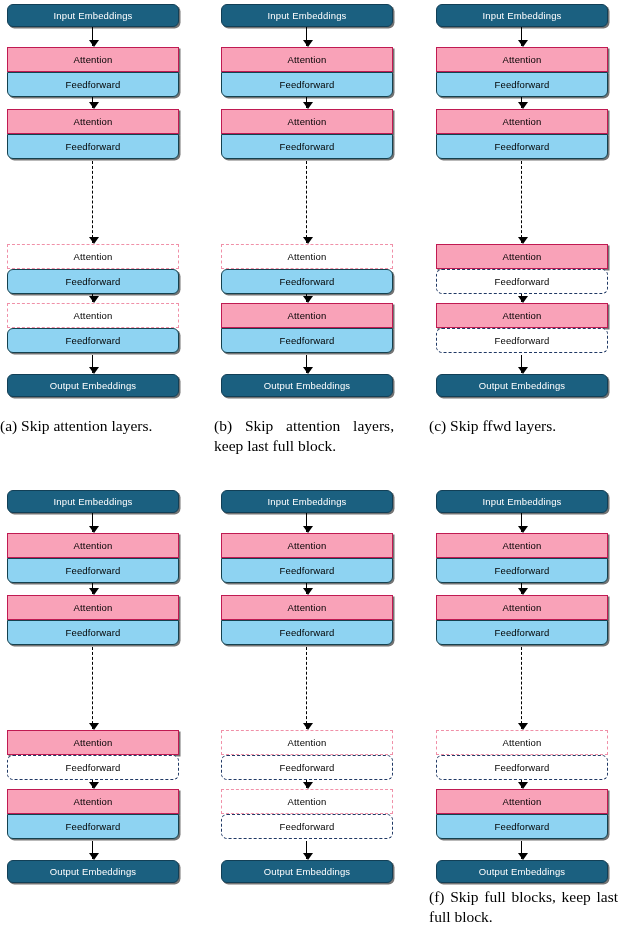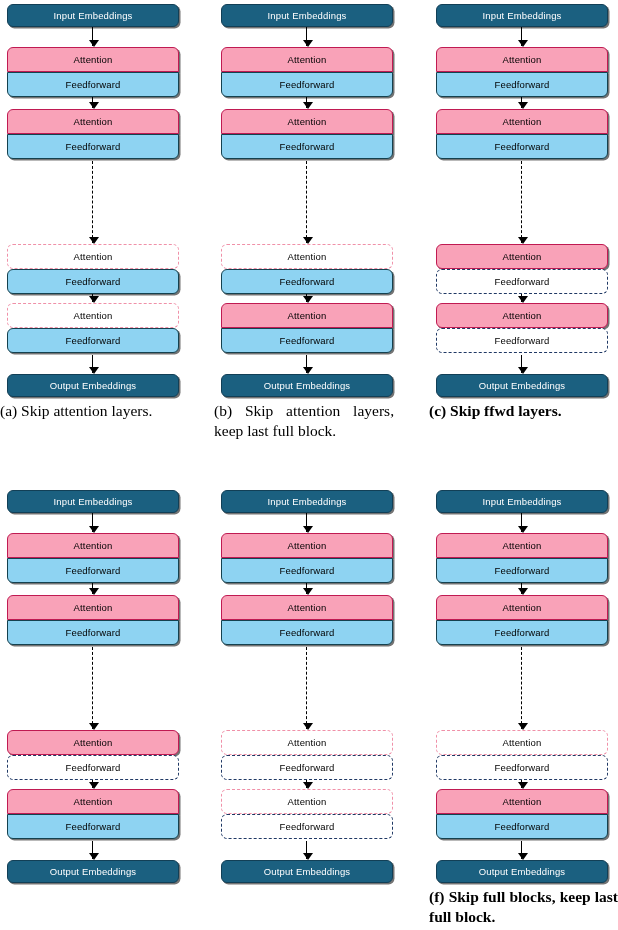--- a/index.html
+++ b/index.html
@@ -61,21 +61,21 @@
     border: 1.6px solid #123f56;
     border-radius: 6px;
     color: #ffffff;
     box-shadow: 1.5px 1.5px 0 rgba(0,0,0,0.55);
   }
 
   .box.attn {
     height: 25px;
     background: #f9a2b8;
     border: 1.6px solid #c01a52;
-    border-radius: 6px;
+    border-radius: 0;
     box-shadow: 1.5px 1.5px 0 rgba(0,0,0,0.55);
   }
 
   .box.ffwd {
     height: 25px;
     background: #8ed3f2;
     border: 1.6px solid #14414f;
     border-radius: 6px;
     box-shadow: 1.5px 1.5px 0 rgba(0,0,0,0.55);
   }
@@ -120,22 +120,22 @@
     position: absolute;
     font-family: "Liberation Serif", serif;
     font-size: 15.5px;
     line-height: 1.32;
     color: #000000;
     text-align: justify;
     text-justify: inter-word;
   }
   .caption.c1 { left: 0px;   width: 186px; }
   .caption.c2 { left: 214px; width: 180px; }
-  .caption.c3 { left: 429px; width: 189px; font-weight: bold; }
-  .caption.r1 { top: 401px; }
+  .caption.c3 { left: 429px; width: 189px; }
+  .caption.r1 { top: 416px; }
   .caption.r2 { top: 887px; }
   .caption .lbl { white-space: nowrap; }
 </style>
 </head>
 <body>
 
 <div class="figure">
 
   <div class="panel col1 row1">
     <div class="diagram">

